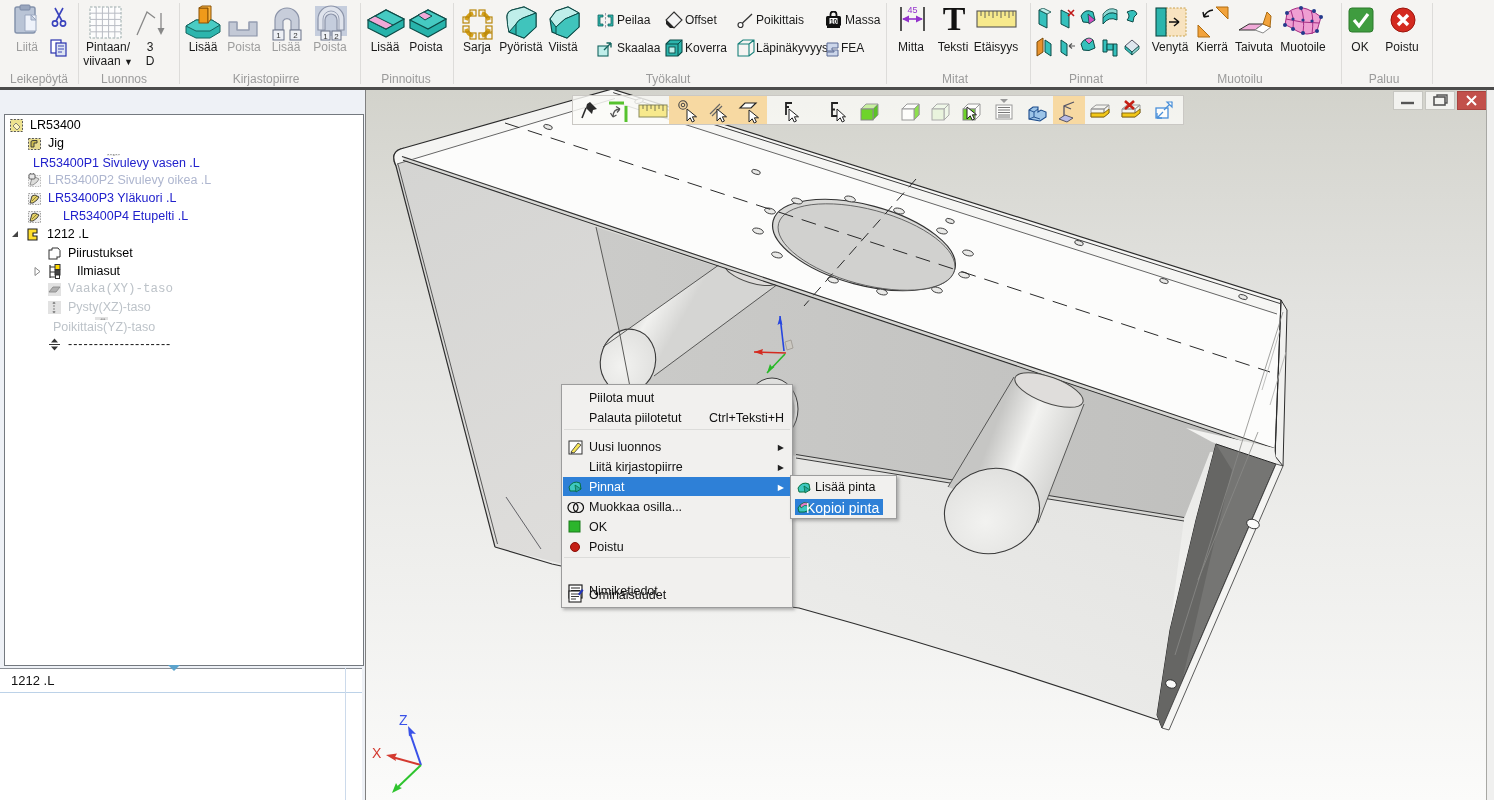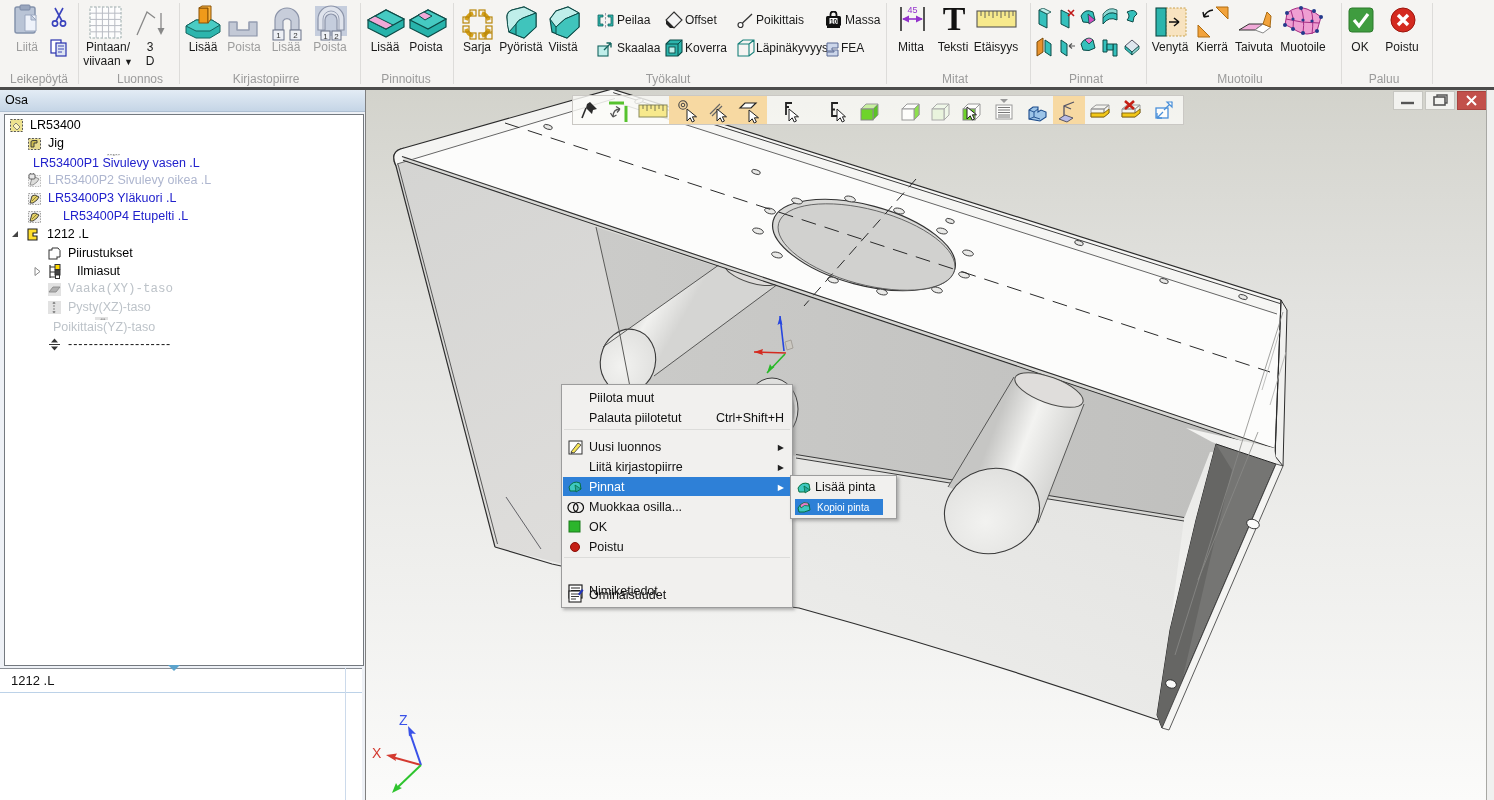--- a/index.html
+++ b/index.html
@@ -53,21 +53,21 @@
 <div class="sep" style="left:78px"></div>
     <div class="sep" style="left:179px"></div>
     <div class="sep" style="left:360px"></div>
     <div class="sep" style="left:453px"></div>
     <div class="sep" style="left:886px"></div>
     <div class="sep" style="left:1030px"></div>
     <div class="sep" style="left:1146px"></div>
     <div class="sep" style="left:1341px"></div>
     <div class="sep" style="left:1432px"></div>
 <div class="glabel" style="left:39px">Leikepöytä</div>
-    <div class="glabel" style="left:140px">Luonnos</div>
+    <div class="glabel" style="left:124px">Luonnos</div>
     <div class="glabel" style="left:266px">Kirjastopiirre</div>
     <div class="glabel" style="left:406px">Pinnoitus</div>
     <div class="glabel" style="left:668px">Työkalut</div>
     <div class="glabel" style="left:955px">Mitat</div>
     <div class="glabel" style="left:1086px">Pinnat</div>
     <div class="glabel" style="left:1240px">Muotoilu</div>
     <div class="glabel" style="left:1384px">Paluu</div>
 <svg class="abs" style="left:12px;top:3px" width="30" height="34">
       <rect x="3" y="4" width="20" height="26" rx="2" fill="#b9c4d6" stroke="#8492ac" stroke-width="1.5"></rect>
       <rect x="8" y="2" width="10" height="5" rx="1" fill="#9aa7bf" stroke="#7d8aa6" stroke-width="1"></rect>
@@ -319,23 +319,20 @@
       </g>
 <g transform="translate(88,28)">
         <path d="M2 10 L9 4 L16 10 L9 16 Z" fill="#dfe6ee" stroke="#556" stroke-width="1"></path>
         <path d="M2 10 L9 16 L9 19 L2 13 Z" fill="#35c0bc" stroke="#0c4a46" stroke-width="0.8"></path>
         <path d="M16 10 L9 16 L9 19 L16 13 Z" fill="#8fd8d4" stroke="#0c4a46" stroke-width="0.8"></path>
       </g>
 </svg>
 </div>
 <div id="divider"></div>
 <div id="leftpanel">
-  <div id="osabar">
-      <span>Osa</span>
-    </div>
   <div id="treebox">
     <div class="trow" style="left:4px;top:1px;">
         <svg width="15" height="15">
           <rect x="1.5" y="1.5" width="12" height="12" fill="#ede28e" stroke="#555" stroke-width="1" stroke-dasharray="2 1.4"></rect>
           <path d="M4 8 L7 5 L11 9 L8 12 Z" fill="#fdf6c0" stroke="#666" stroke-width="0.8"></path>
         </svg>
         <span style="margin-left:6px">LR53400</span>
       </div>
     <div class="trow" style="left:22px;top:19px;">
         <svg width="15" height="15">
@@ -681,21 +678,21 @@
       </g>
 </svg>
 </div>
 
 <div id="cmenu">
   <div class="mrow" style="top:3px">
       <span class="txt">Piilota muut</span>
     </div>
   <div class="mrow" style="top:23px">
       <span class="txt">Palauta piilotetut</span>
-      <span style="position:absolute;right:7px">Ctrl+Shift+H</span>
+      <span style="position:absolute;right:7px">Ctrl+Teksti+H</span>
     </div>
   <div class="msep" style="top:44px"></div>
   <div class="mrow" style="top:52px">
       <svg width="15" height="15" style="position:absolute;left:5px">
         <rect x="1" y="1" width="13" height="13" fill="#fff" stroke="#333" stroke-width="1"></rect>
         <path d="M3 12 L10 3 L13 5 L6 13 Z" fill="#f7e556" stroke="#333" stroke-width="0.8"></path>
         <path d="M3 12 L4 14" stroke="#333" stroke-width="1"></path>
       </svg>
       <span class="txt">Uusi luonnos</span>
       <span class="marrow">▶</span>
@@ -756,16 +753,16 @@
         <path d="M8 6 L14 10 L9 13 Z" fill="#2aa8a0" stroke="#063" stroke-width="0.7"></path>
       </svg>
       <span style="margin-left:23px;font-size:12.5px">Lisää pinta</span>
     </div>
   <div class="mrow" style="top:23px;width:103px;height:17px">
       <span style="position:absolute;left:3px;top:0;width:88px;height:16px;background:#2e80d7"></span>
       <svg width="16" height="15" style="position:absolute;left:4px">
         <path d="M2 8 Q6 1 13 4 L14 10 Q8 13 3 12 Z" fill="#3ec8c0" stroke="#063" stroke-width="0.9"></path>
         <path d="M4 5 Q8 1 12 3 L13 6 Q8 4 5 8 Z" fill="#e87ac8" stroke="#063" stroke-width="0.7"></path>
       </svg>
-      <span style="margin-left:25px;color:#fff;position:relative;font-size:10px">Kopioi pinta</span>
+      <span style="margin-left:14px;color:#fff;position:relative;font-size:14px">Kopioi pinta</span>
     </div>
 </div>
 <div id="rightedge"></div>
 
 </body></html>

